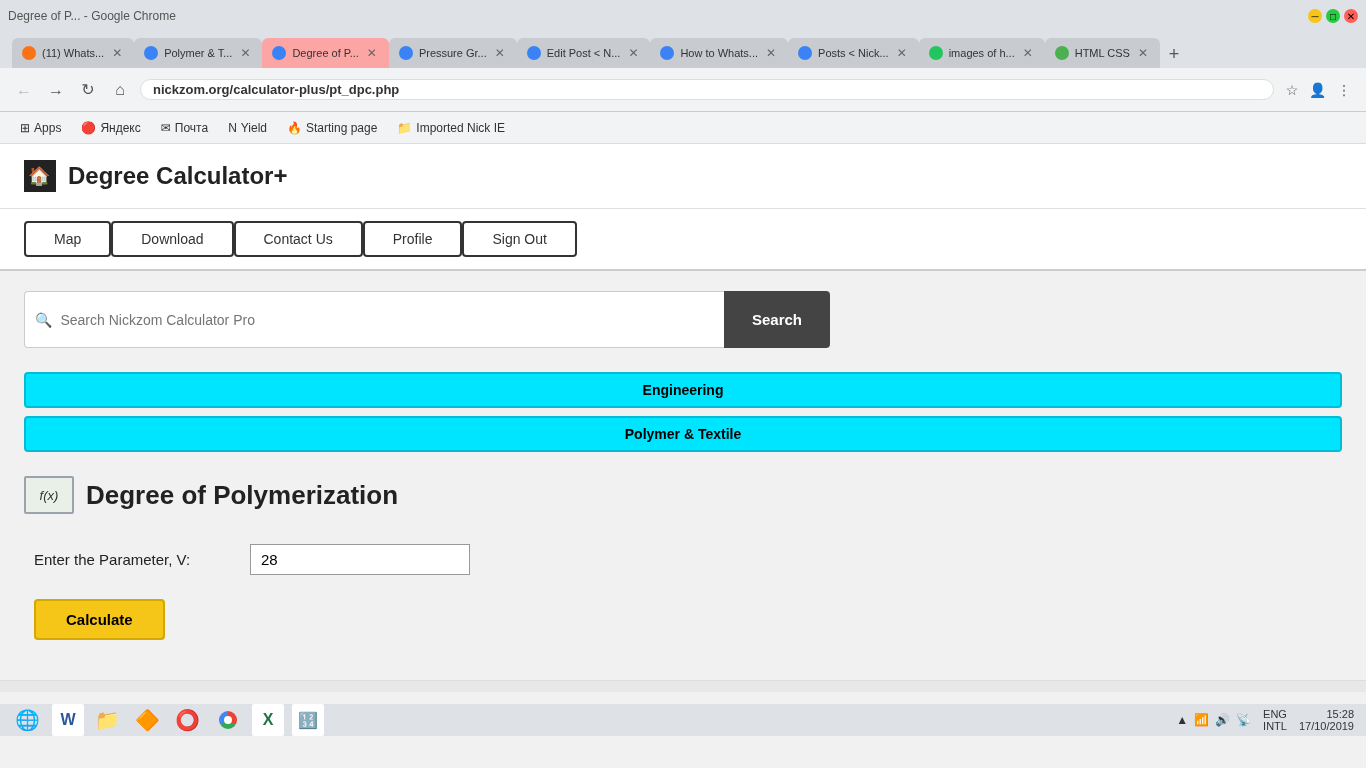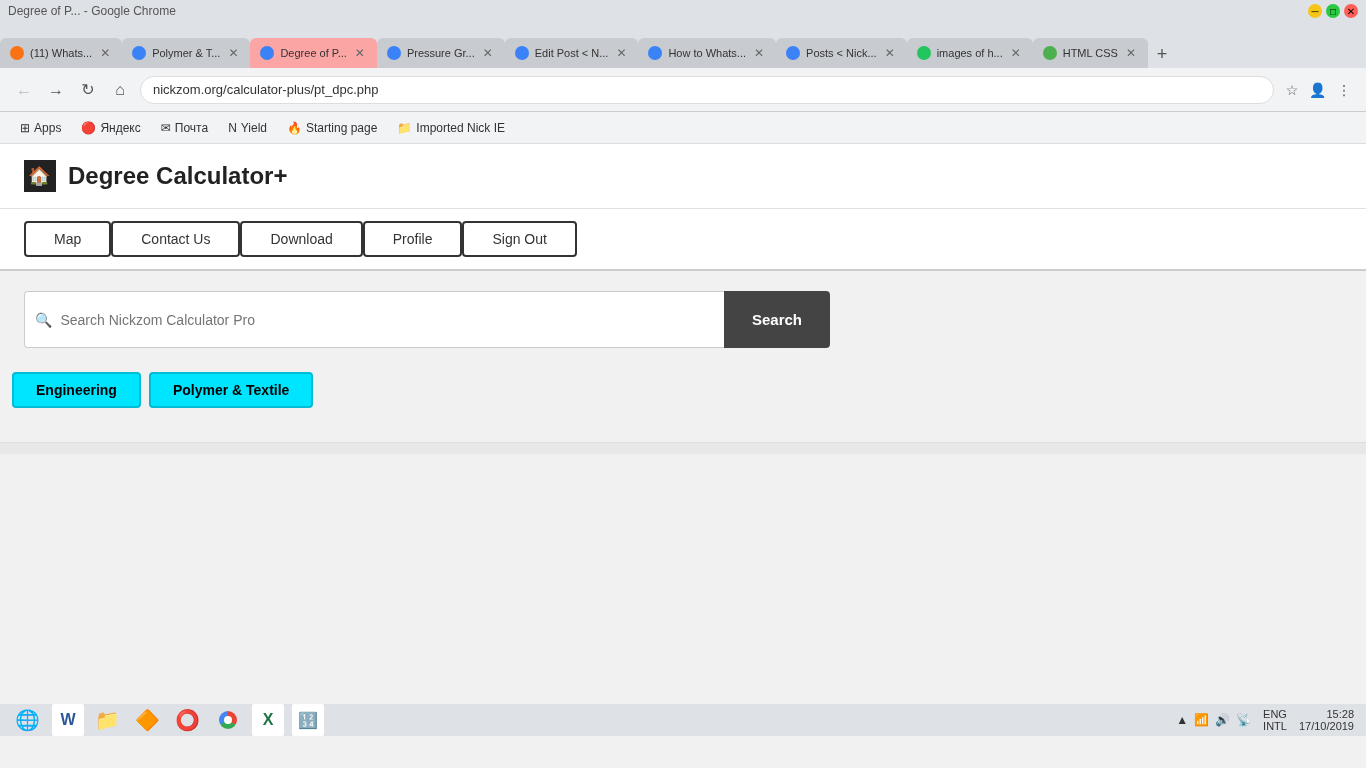--- a/index.html
+++ b/index.html
@@ -5,42 +5,42 @@
     * { margin: 0; padding: 0; box-sizing: border-box; }
     body { font-family: Arial, sans-serif; background: #f1f1f1; font-size: 14px; }
 
     
     .browser-chrome { background: #dee1e6; width: 1366px; }
 
     
     .title-bar {
       background: #dee1e6;
       display: flex;
-      align-items: flex-start;
+      align-items: center;
       height: 32px;
       padding: 4px 8px;
       gap: 4px;
     }
     .title-bar-controls { display: flex; gap: 4px; margin-left: auto; align-items: center; }
     .title-bar-btn {
       width: 14px; height: 14px; border-radius: 50%;
       border: none; cursor: pointer; font-size: 10px;
       display: flex; align-items: center; justify-content: center;
     }
     .btn-minimize { background: #f5c518; }
     .btn-maximize { background: #28ca42; }
     .btn-close { background: #ff5f56; }
 
     
     .tabs-bar {
       display: flex;
       align-items: flex-end;
       background: #dee1e6;
       height: 36px;
-      padding: 0 0;
+      padding: 0 12px;
       overflow: hidden;
     }
     .tab {
       display: flex;
       align-items: center;
       height: 30px;
       padding: 0 10px;
       background: #c8cbd0;
       border-radius: 6px 6px 0 0;
       font-size: 11px;
@@ -82,23 +82,23 @@
       gap: 8px;
       border-bottom: 1px solid #ccc;
     }
     .nav-btn {
       width: 24px; height: 24px; border: none; background: transparent;
       cursor: pointer; display: flex; align-items: center; justify-content: center;
       color: #555; font-size: 16px; border-radius: 50%;
     }
     .nav-btn.disabled { color: #bbb; cursor: default; }
     .address-input {
-      flex: 1; height: 28px; border: none; border-radius: 14px;
+      flex: 1; height: 21px; border: none; border-radius: 14px;
       background: #fff; padding: 0 12px; font-size: 13px; color: #333;
-      outline: none; border: 1px solid #ddd;
+      outline: none; border: 1px solid #ddd; font-weight: bold;
     }
     .address-icons { display: flex; gap: 6px; align-items: center; }
     .addr-icon { width: 20px; height: 20px; display: flex; align-items: center; justify-content: center; cursor: pointer; color: #555; font-size: 14px; }
 
     
     .bookmarks-bar {
       background: #f1f3f4;
       display: flex;
       align-items: center;
       height: 32px;
@@ -192,23 +192,24 @@
       border: none;
       padding: 20px 28px;
       font-size: 15px;
       font-weight: bold;
       cursor: pointer;
       border-radius: 0 4px 4px 0;
     }
 
     
     .category-tabs {
-      padding: 14px 12px;
+      padding: 14px 24px;
       display: flex;
       gap: 8px;
+      flex-direction: column;
     }
     .cat-tab {
       background: #00e5ff;
       border: 2px solid #00bcd4;
       padding: 8px 22px;
       border-radius: 4px;
       font-size: 14px;
       font-weight: bold;
       cursor: pointer;
       color: #000;
@@ -439,39 +440,53 @@
 
   <div class="page-content">
 
     <div class="site-header">
       <span class="site-logo-icon">🏠</span>
       <span class="site-title">Degree Calculator+</span>
     </div>
 
     <div class="nav-menu">
       <button class="nav-menu-btn">Map</button>
+      <button class="nav-menu-btn">Download</button>
       <button class="nav-menu-btn">Contact Us</button>
-      <button class="nav-menu-btn">Download</button>
       <button class="nav-menu-btn">Profile</button>
       <button class="nav-menu-btn">Sign Out</button>
     </div>
 
     <div class="search-section">
       <div class="search-input-wrap">
         <span class="search-icon-inline">🔍</span>
         <input class="search-input" type="text" placeholder="Search Nickzom Calculator Pro" style="">
       </div>
       <button class="search-btn">Search</button>
     </div>
 
     <div class="category-tabs">
       <button class="cat-tab">Engineering</button>
       <button class="cat-tab">Polymer &amp; Textile</button>
     </div>
 
+    <div class="calc-section">
+      <div class="calc-title-row">
+        <div class="fx-icon">f(x)</div>
+        <h2 class="calc-title">Degree of Polymerization</h2>
+      </div>
+
+      <div class="calc-form">
+        <div class="form-row">
+          <label class="form-label">Enter the Parameter, V:</label>
+          <input class="form-input" type="text" value="28" style="">
+        </div>
+        <button class="calculate-btn">Calculate</button>
+      </div>
+    </div>
 
     <div class="footer-sep"></div>
   </div>
 
   <div class="status-bar">
     <div class="status-left">
       <div class="taskbar-icon ie" title="Internet Explorer">🌐</div>
       <div class="taskbar-icon word" title="Word" style="font-size:16px; font-weight:bold; color:#2b5797;">W</div>
       <div class="taskbar-icon explorer" title="File Explorer">📁</div>
       <div class="taskbar-icon vlc" title="VLC">🔶</div>

